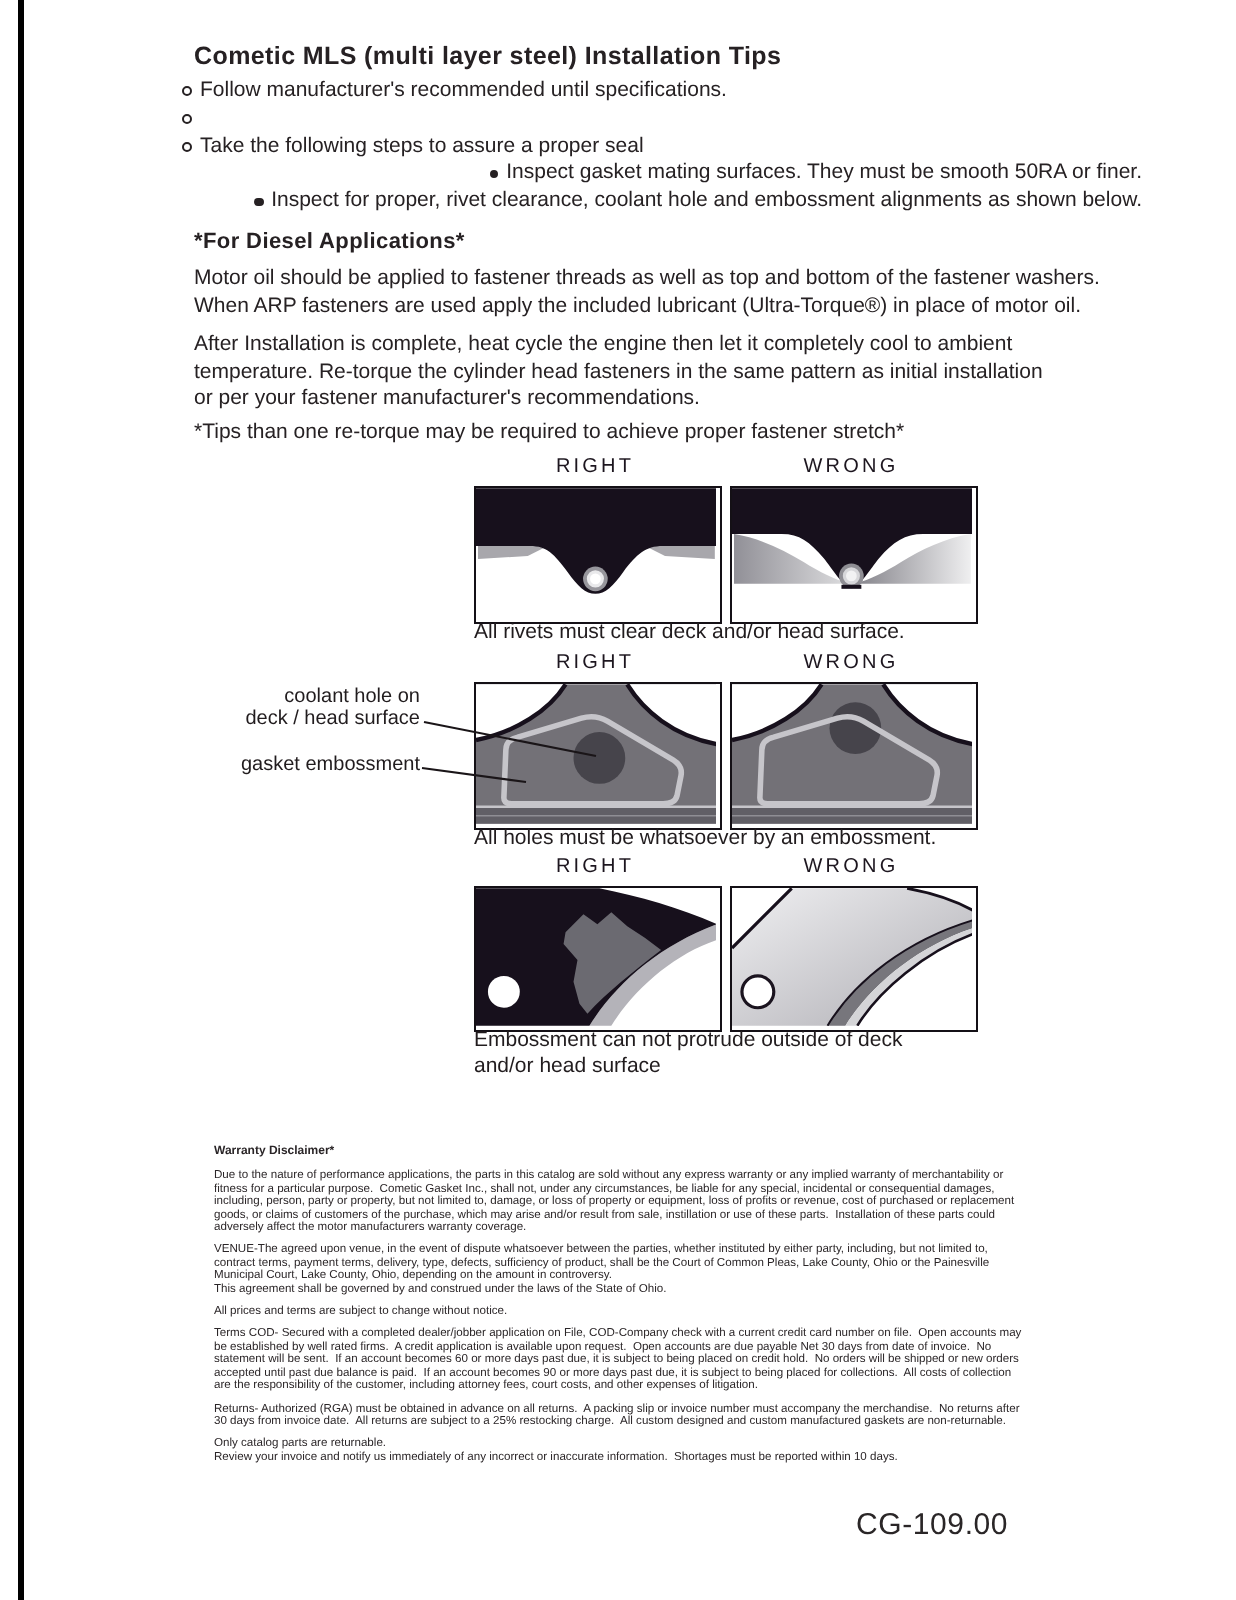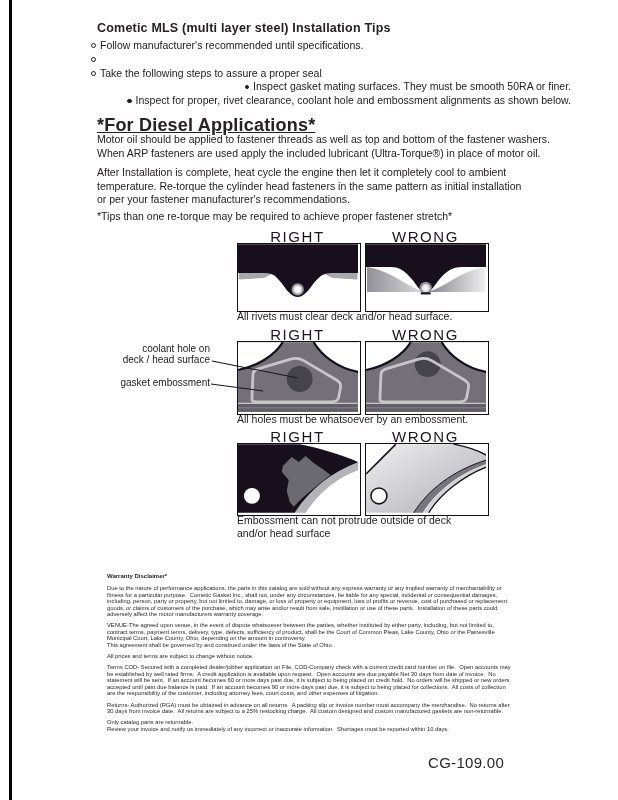--- a/index.html
+++ b/index.html
@@ -19,26 +19,26 @@
   .title{
     left:97px;top:21px;font-size:12.5px;font-weight:bold;
     letter-spacing:0.2px;white-space:nowrap;
   }
   .bullets{left:91px;top:39px;width:480px;font-size:10.5px;}
   .bullet-row{display:flex;align-items:flex-start;height:13.8px;line-height:13.8px;}
   .bullet-row.sub{padding-left:11px;justify-content:flex-end;}
   .dot{flex:0 0 auto;width:5px;height:5px;border:1px solid #262123;border-radius:50%;
        margin:4.2px 4px 0 0;background:transparent;}
   .dot.filled{width:4.5px;height:4.5px;background:#262123;border-color:#262123;margin-top:4.4px;}
-  .sec-head{left:97px;top:115px;font-size:18px;font-weight:bold;letter-spacing:0.2px;text-decoration:underline;}
+  .sec-head{left:97px;top:115px;font-size:11px;font-weight:bold;letter-spacing:0.2px;}
   .para{left:97px;font-size:10.5px;line-height:14px;white-space:pre-wrap;width:475px;}
   .p1{top:132px;}
   .p2{top:166px;line-height:13.5px;}
   .note{top:209px;}
-  .rw-label{width:121px;text-align:center;font-size:15px;letter-spacing:1.6px;
+  .rw-label{width:121px;text-align:center;font-size:10px;letter-spacing:1.6px;
             color:#1d161f;white-space:nowrap;}
   .diag{width:124px;height:0;border:1.8px solid #141016;background:#fff;}
   .diag svg{display:block;}
   .d-r1{height:68.6px;}
   .d-r2{height:73.6px;}
   .d-r3{height:72.6px;}
   .caption{font-size:10.5px;color:#211c1e;white-space:pre-line;line-height:13px;}
   .side-label{width:106px;text-align:right;font-size:10px;line-height:11px;
               color:#211c1e;white-space:pre-line;}
   .legal{left:107px;top:573px;width:408px;font-size:5.8px;line-height:6.4px;color:#2b2628;}

